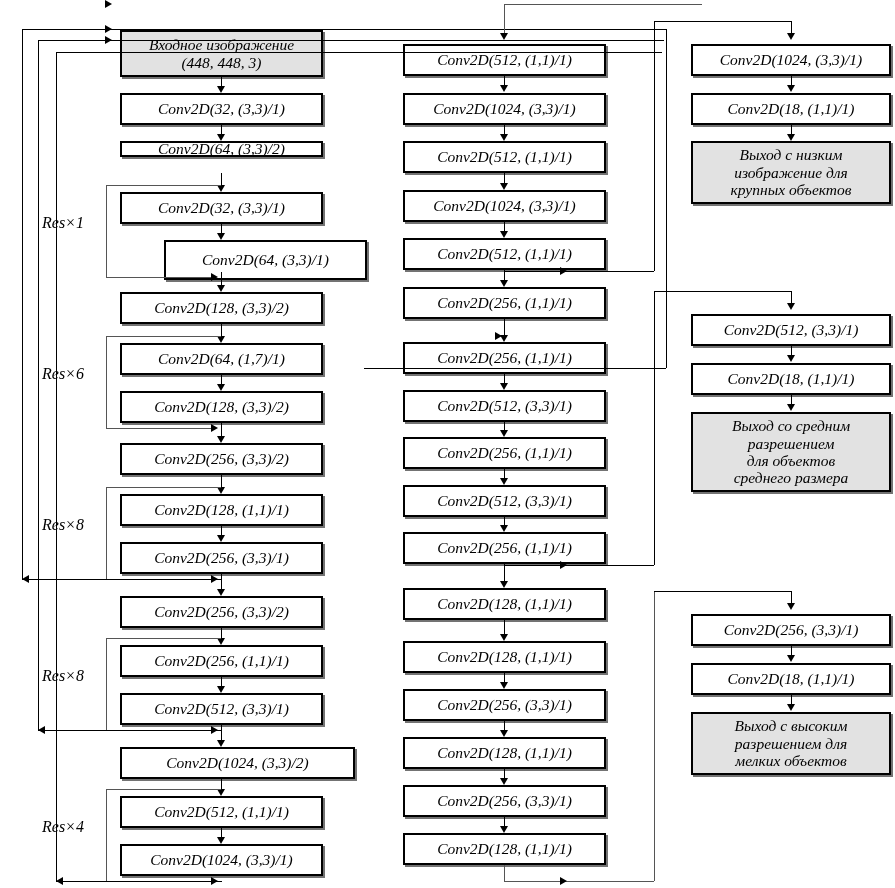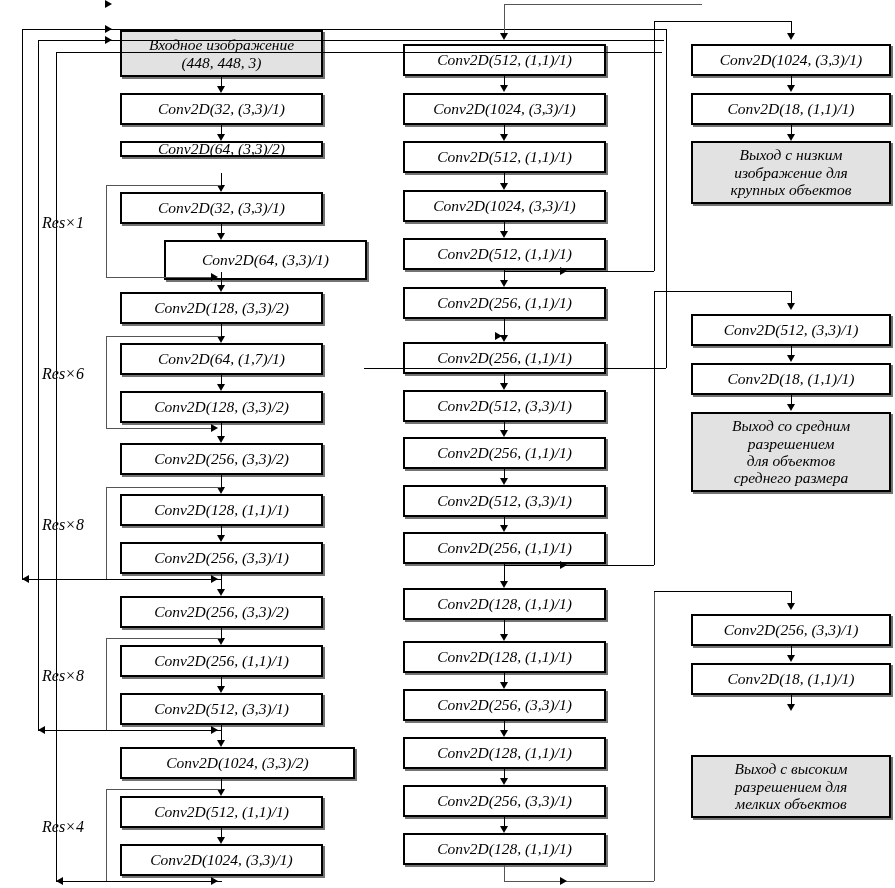--- a/index.html
+++ b/index.html
@@ -95,21 +95,21 @@
 изображение для
 крупных объектов</div>
       <div class="node" style="left: 691px; top: 314px; width: 200px; height: 32px;">Conv2D(512, (3,3)/1)</div>
       <div class="node" style="left: 691px; top: 363px; width: 200px; height: 32px;">Conv2D(18, (1,1)/1)</div>
       <div class="node shaded" style="left: 691px; top: 412px; width: 200px; height: 80px;">Выход со средним
 разрешением
 для объектов
 среднего размера</div>
       <div class="node" style="left: 691px; top: 614px; width: 200px; height: 32px;">Conv2D(256, (3,3)/1)</div>
       <div class="node" style="left: 691px; top: 663px; width: 200px; height: 32px;">Conv2D(18, (1,1)/1)</div>
-      <div class="node shaded" style="left: 691px; top: 712px; width: 200px; height: 63px; margin-top: 43px;">Выход с высоким
+      <div class="node shaded" style="left: 691px; top: 712px; width: 200px; height: 63px;">Выход с высоким
 разрешением для
 мелких объектов</div>
       <div class="reslabel" style="left: 42px; top: 214px;">Res×1</div>
       <div class="reslabel" style="left: 42px; top: 365px;">Res×6</div>
       <div class="reslabel" style="left: 42px; top: 516px;">Res×8</div>
       <div class="reslabel" style="left: 42px; top: 667px;">Res×8</div>
       <div class="reslabel" style="left: 42px; top: 818px; text-align: center;">Res×4</div>
     </div>
 
   <div id="wires">

